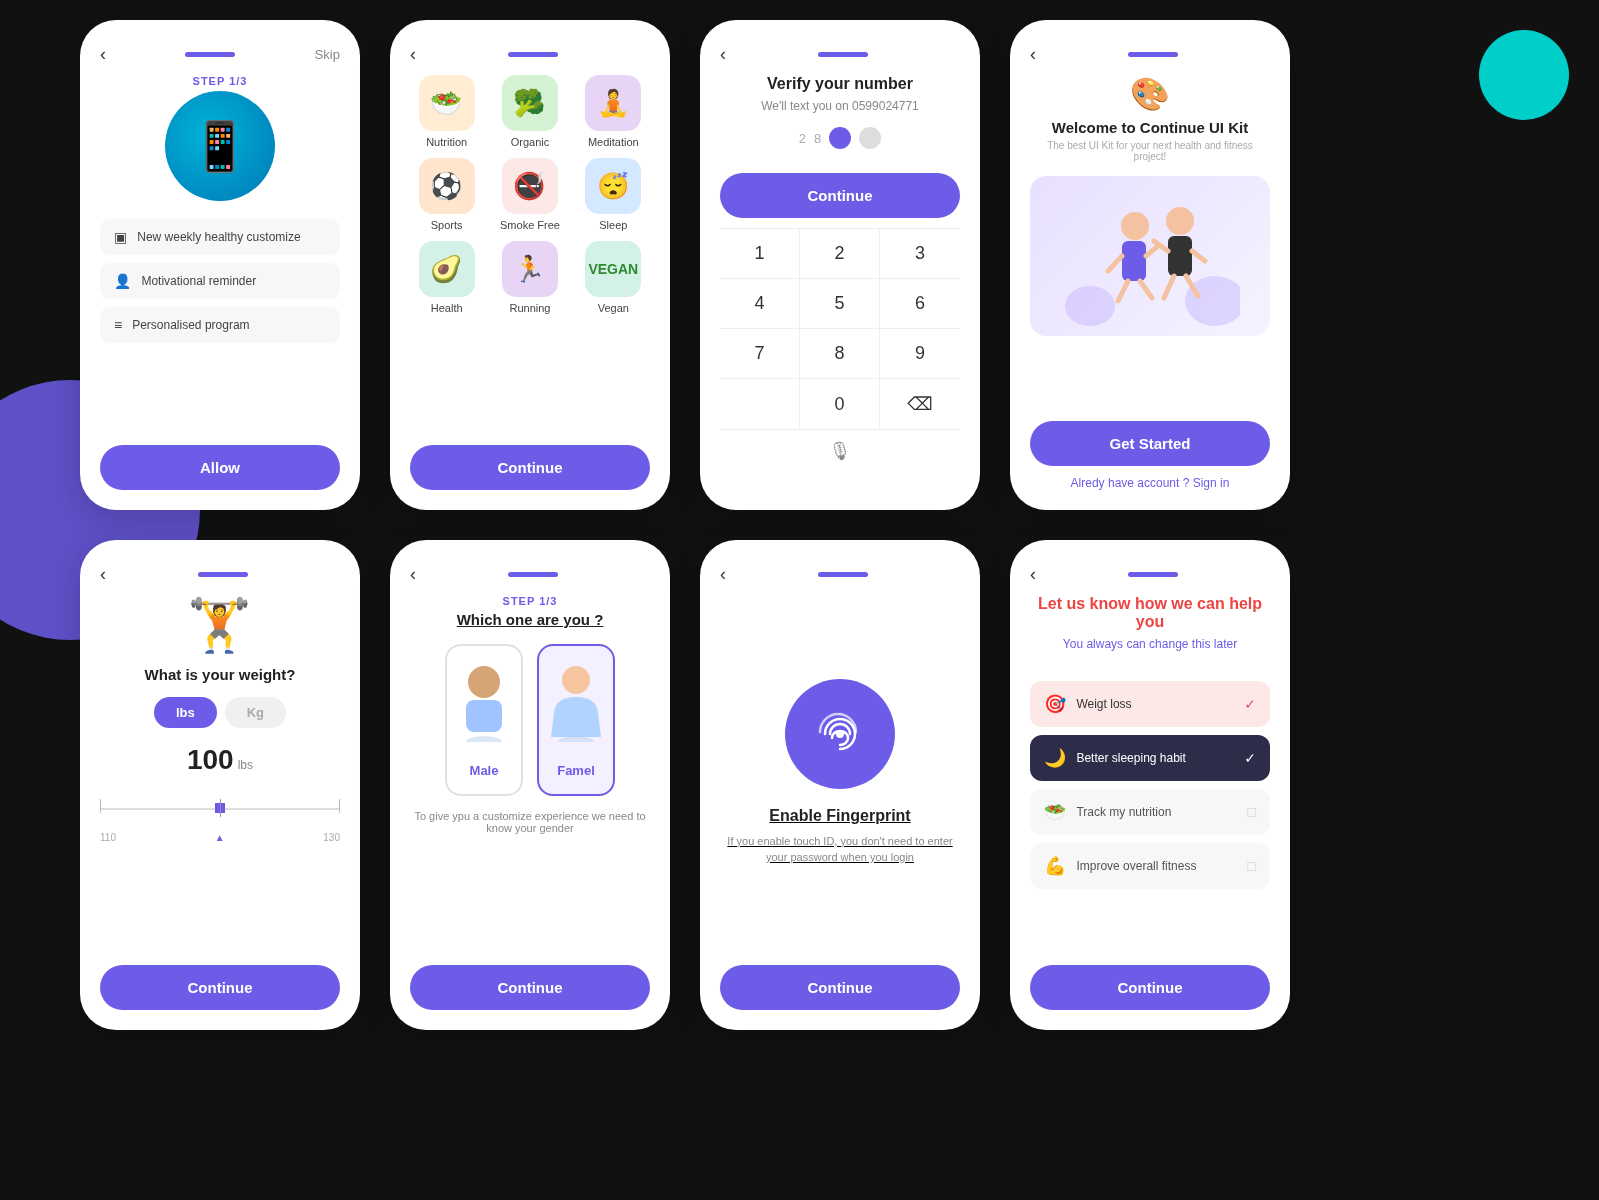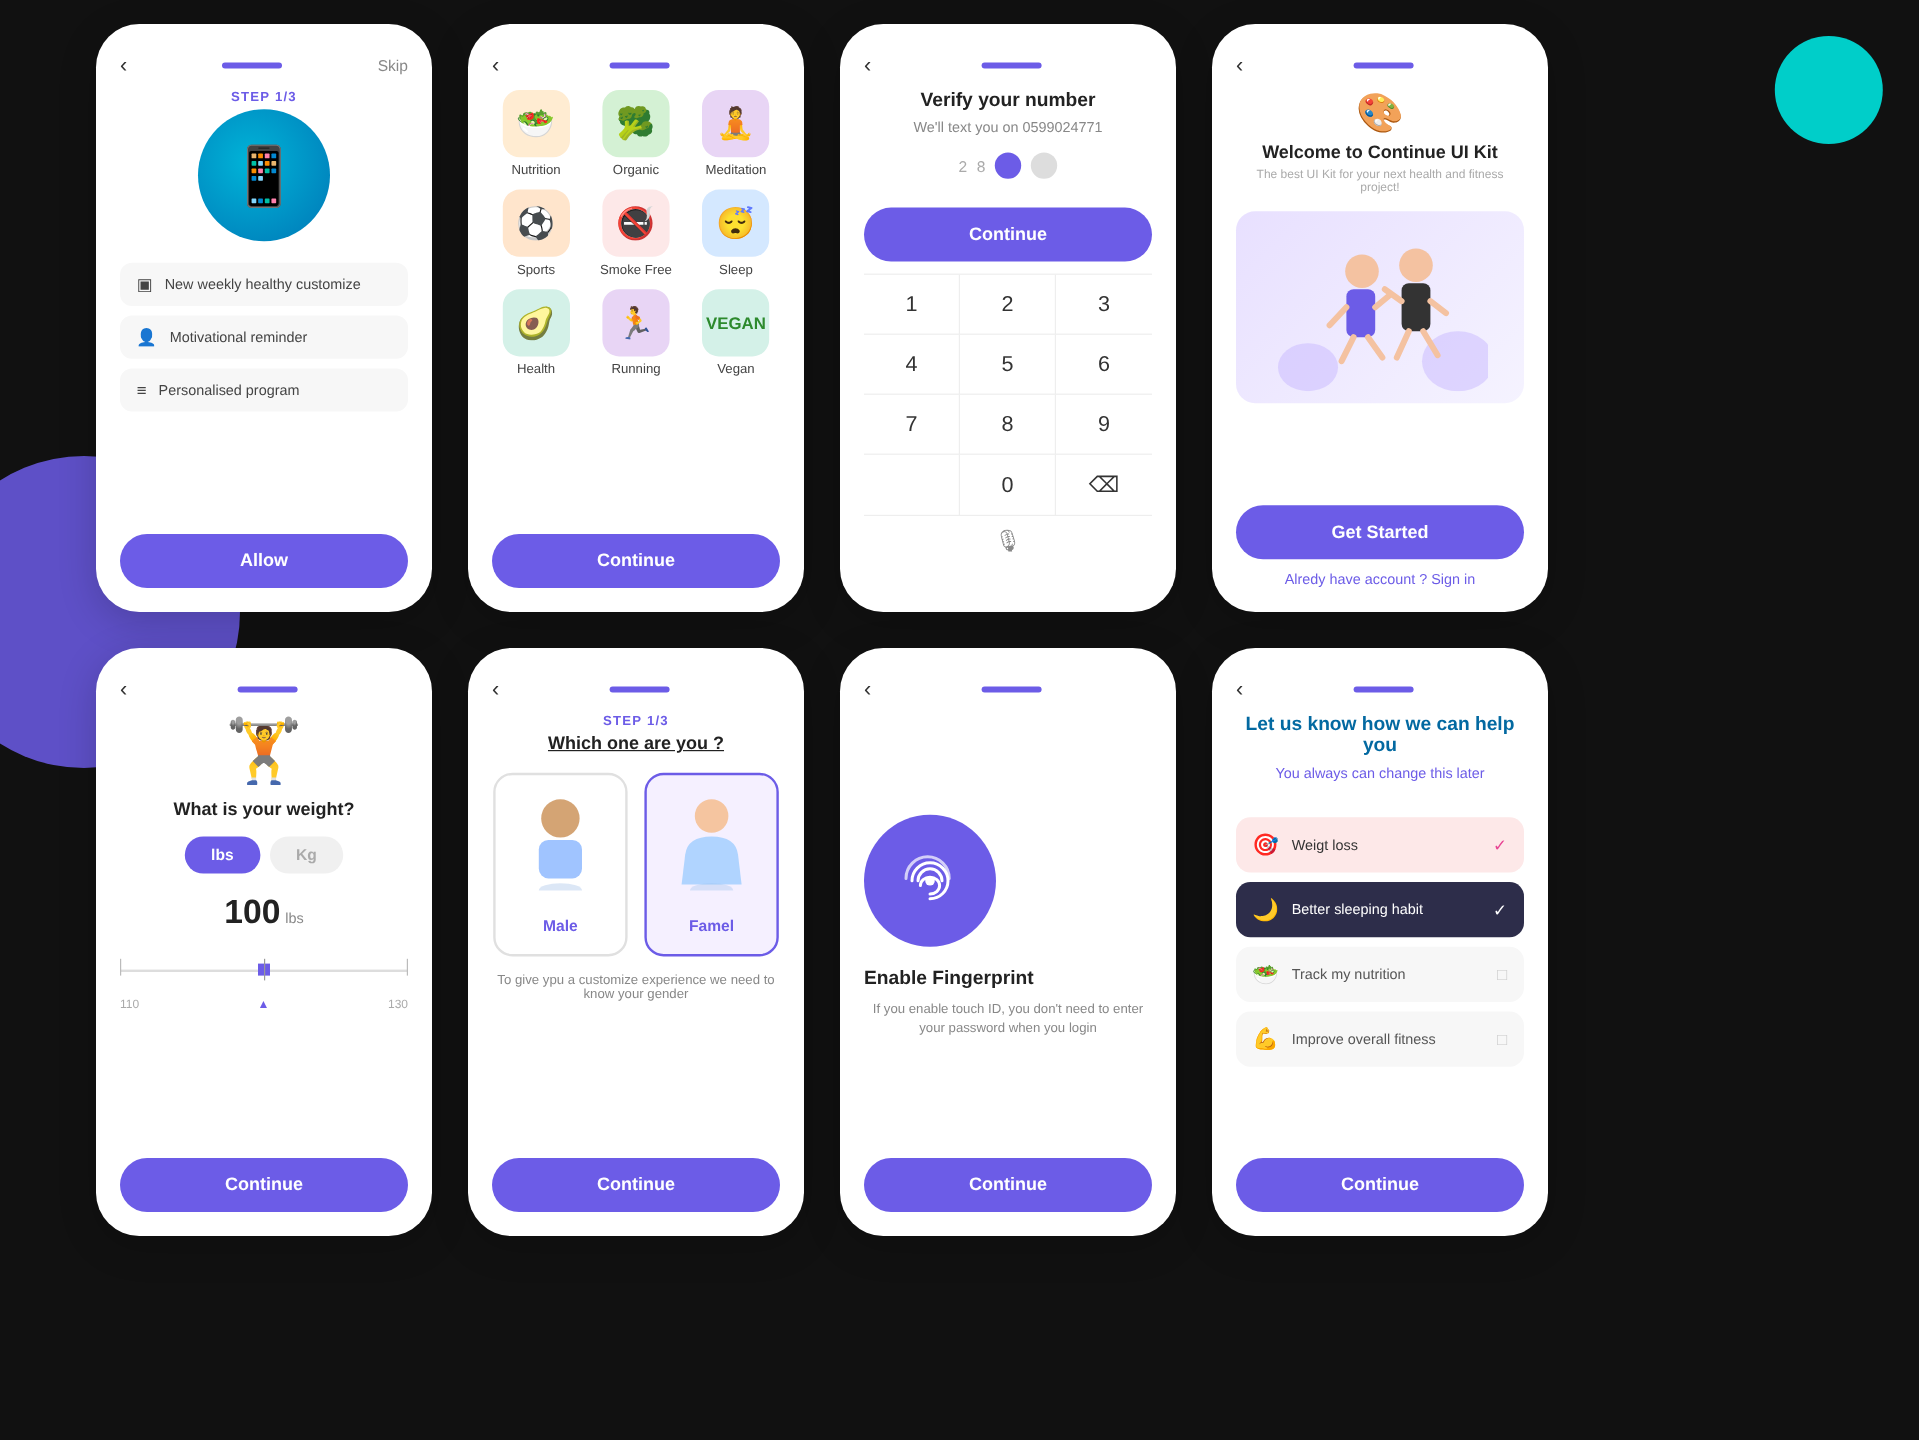--- a/index.html
+++ b/index.html
@@ -337,21 +337,21 @@
     }
     .s6-genders {
       display: flex;
       gap: 14px;
       margin-bottom: 14px;
     }
     .s6-gender-card {
       flex: 1;
       border: 2px solid #e0e0e0;
       border-radius: 16px;
-      padding: 16px 24px;
+      padding: 16px 7px;
       display: flex;
       flex-direction: column;
       align-items: center;
       gap: 10px;
       cursor: pointer;
     }
     .s6-gender-card.selected { border-color: #6c5ce7; background: #f5f0ff; }
     .s6-gender-avatar {
       font-size: 48px;
     }
@@ -391,21 +391,21 @@
       color: #888;
       text-align: center;
       margin-bottom: 16px;
       line-height: 1.5;
     }
 
     
     .s8-title {
       font-size: 16px;
       font-weight: 700;
-      color: #0369a1;
+      color: #ef4444;
       text-align: center;
       margin-bottom: 6px;
     }
     .s8-subtitle {
       font-size: 12px;
       color: #6c5ce7;
       text-align: center;
       margin-bottom: 30px;
     }
     .s8-options {
@@ -660,21 +660,21 @@
     <div class="s6-subtitle">To give ypu a customize experience we need to know your gender</div>
     <button class="btn-purple">Continue</button>
   </div>
 
   <div class="phone">
     <div class="phone-topbar">
       <span class="back-btn">‹</span>
       <div class="top-pill"></div>
       <span></span>
     </div>
-    <div style="flex:1; display:flex; flex-direction:column; align-items:flex-start; justify-content:center; width:100%;">
+    <div style="flex:1; display:flex; flex-direction:column; align-items:center; justify-content:center; width:100%;text-decoration:underline;">
       <div class="s7-fingerprint">
         <svg width="60" height="60" viewBox="0 0 60 60" fill="none" xmlns="http://www.w3.org/2000/svg">
           <circle cx="30" cy="30" r="4" fill="white"></circle>
           <path d="M20 30 C20 24.5 24.5 20 30 20 C35.5 20 40 24.5 40 30" stroke="white" stroke-width="2.5" stroke-linecap="round" fill="none"></path>
           <path d="M15 30 C15 21.7 21.7 15 30 15 C38.3 15 45 21.7 45 30 C45 38.3 38.3 45 30 45" stroke="white" stroke-width="2.5" stroke-linecap="round" fill="none"></path>
           <path d="M10 28 C10 18.1 18.1 10 28 10 C37.9 10 46 18.1 46 28" stroke="white" stroke-width="2.5" stroke-linecap="round" fill="none" opacity="0.7"></path>
           <path d="M22 34 C22 30.1 25.6 27 30 27 C34.4 27 38 30.1 38 34 C38 37.9 34.4 41 30 41" stroke="white" stroke-width="2.5" stroke-linecap="round" fill="none"></path>
         </svg>
       </div>
       <div class="s7-title">Enable Fingerprint</div>

